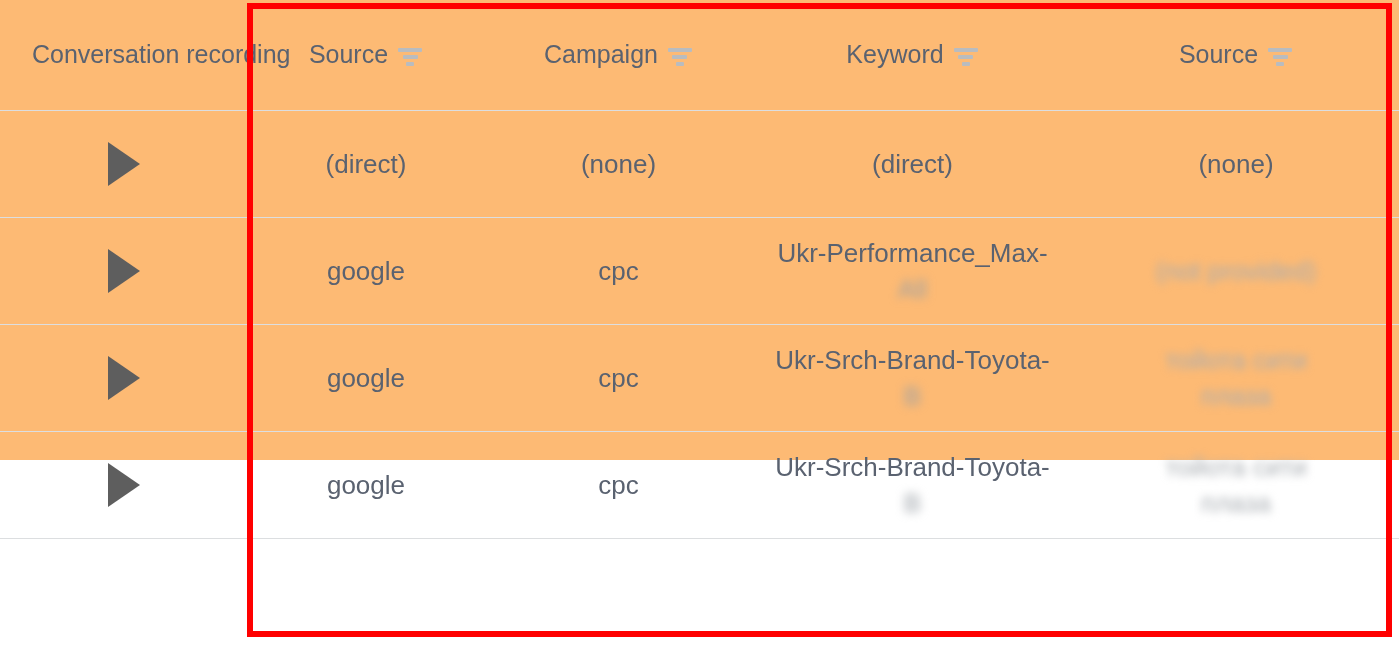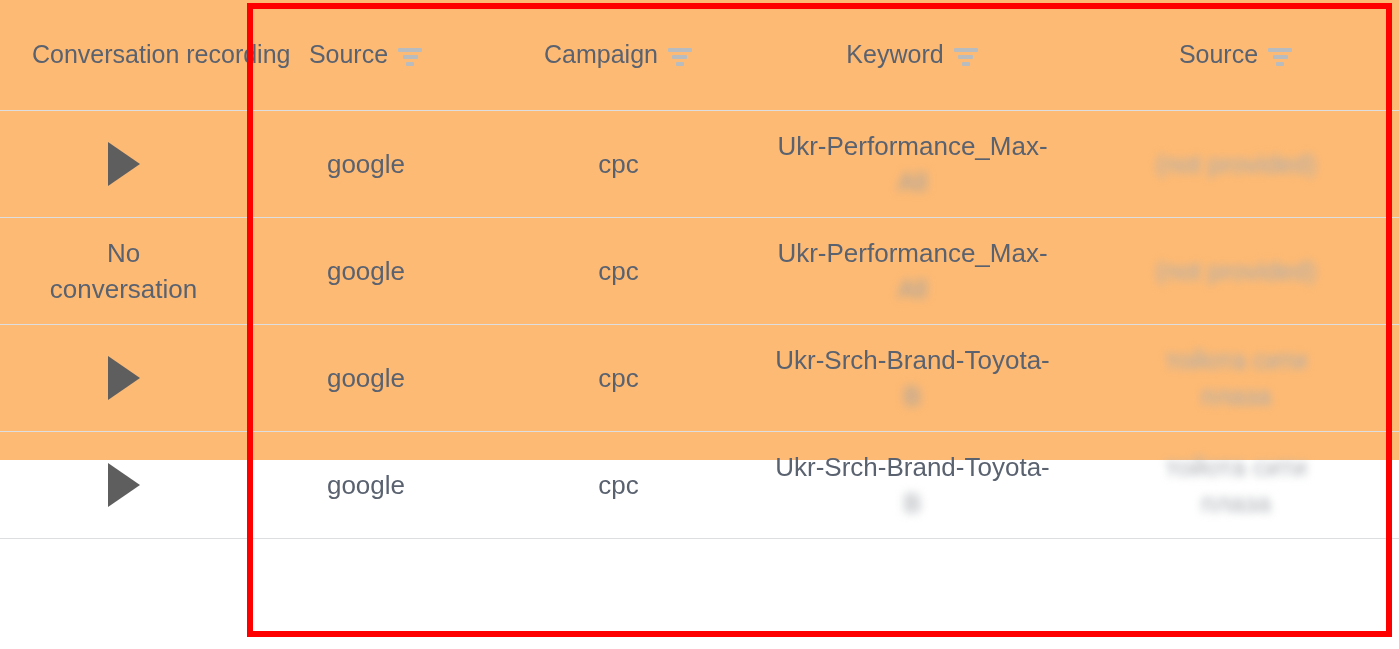--- a/index.html
+++ b/index.html
@@ -218,20 +218,37 @@
                 <i></i>
                 <i></i>
               </span>
           </span>
         </th>
       </tr>
     </thead>
 
     <tbody>
 
+      <tr>
+        <td>
+          <span class="play-btn"></span>
+        </td>
+        <td>
+          <span class="cell-text">(direct)</span>
+        </td>
+        <td>
+          <span class="cell-text">(none)</span>
+        </td>
+        <td>
+          <span class="cell-text">(direct)</span>
+        </td>
+        <td>
+          <span class="cell-text">(none)</span>
+        </td>
+      </tr>
 
       <tr>
         <td>
           <span class="play-btn"></span>
         </td>
         <td>
           <span class="cell-text">google</span>
         </td>
         <td>
           <span class="cell-text">cpc</span>
@@ -242,42 +259,20 @@
             <span class="blurred">All</span>
           </span>
         </td>
         <td>
           <span class="cell-text">
             <span class="blurred soft">(not provided)</span>
           </span>
         </td>
       </tr>
 
-      <tr>
-        <td>
-          <span class="no-conv">No conversation</span>
-        </td>
-        <td>
-          <span class="cell-text">google</span>
-        </td>
-        <td>
-          <span class="cell-text">cpc</span>
-        </td>
-        <td>
-          <span class="cell-text two-line">
-            <span>Ukr-Performance_Max-</span><br>
-            <span class="blurred">All</span>
-          </span>
-        </td>
-        <td>
-          <span class="cell-text">
-            <span class="blurred soft">(not provided)</span>
-          </span>
-        </td>
-      </tr>
 
       <tr>
         <td>
           <span class="play-btn"></span>
         </td>
         <td>
           <span class="cell-text">google</span>
         </td>
         <td>
           <span class="cell-text">cpc</span>

